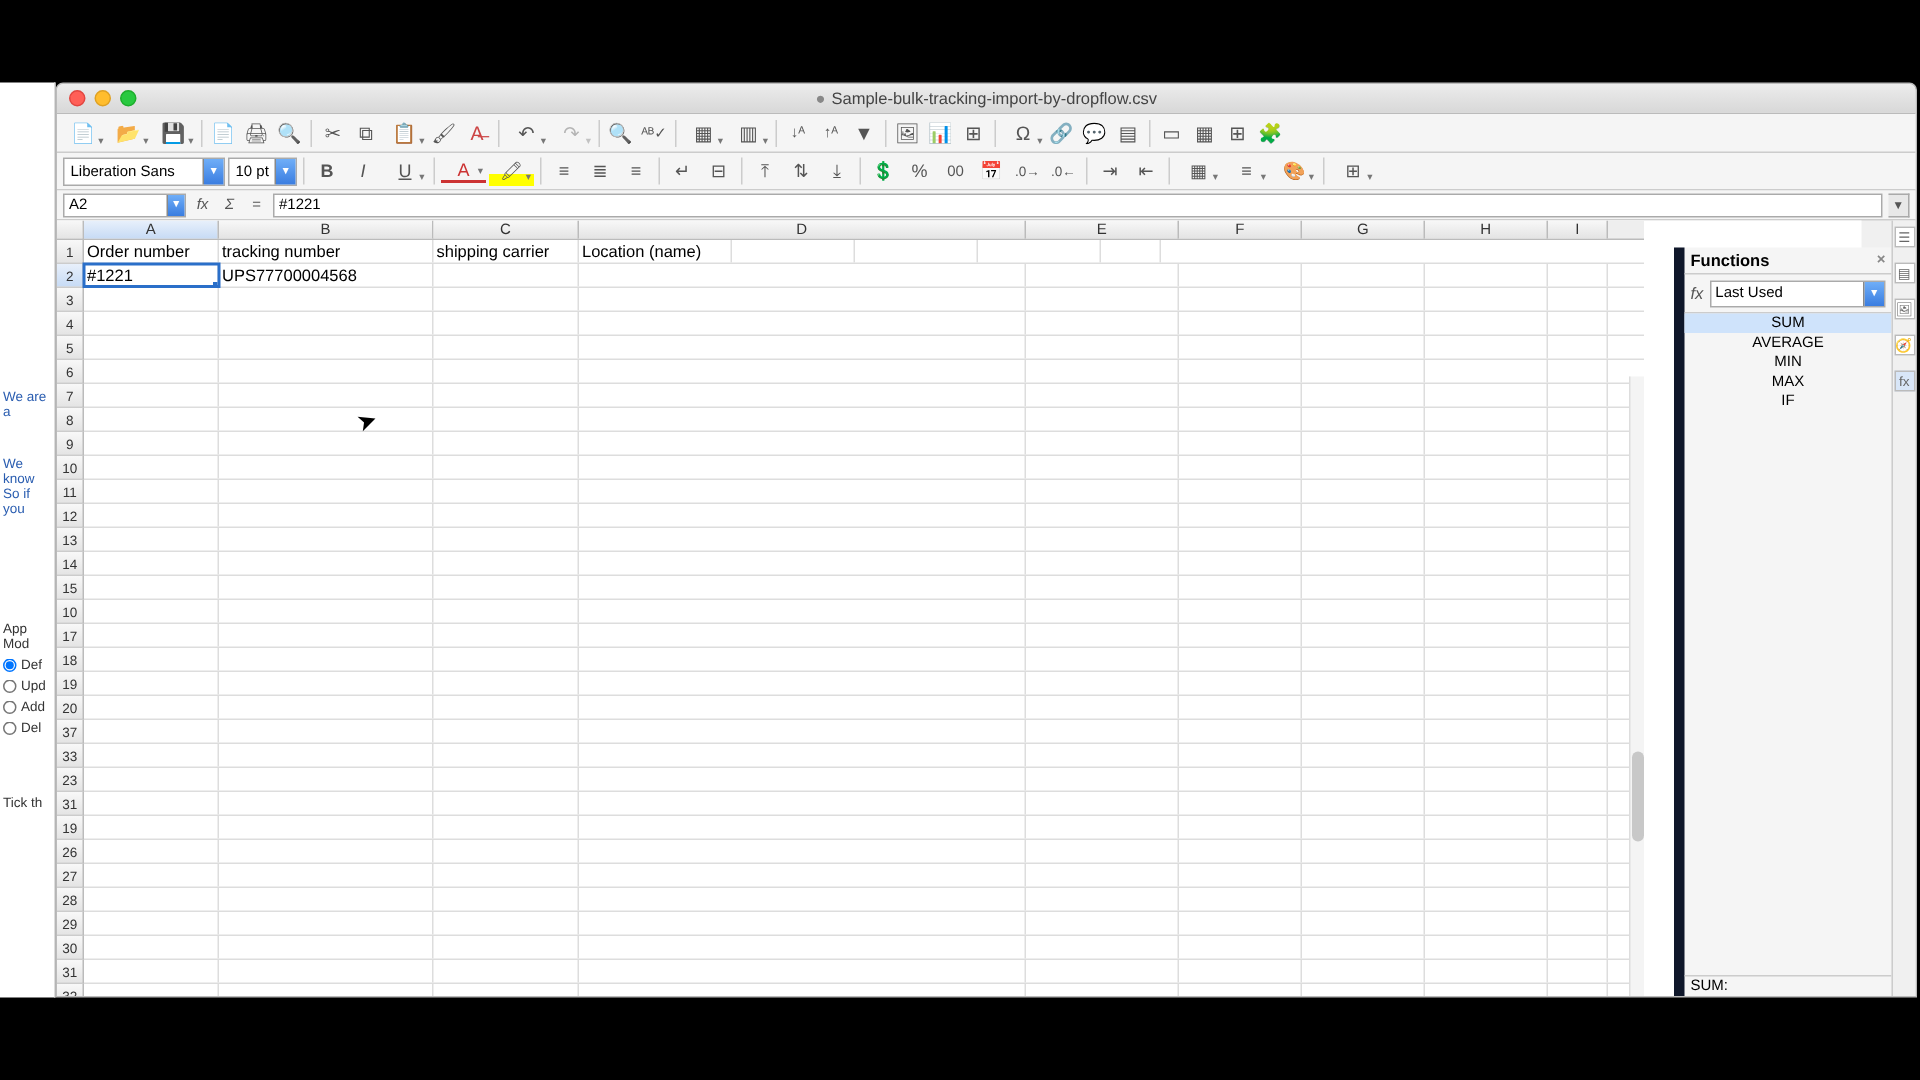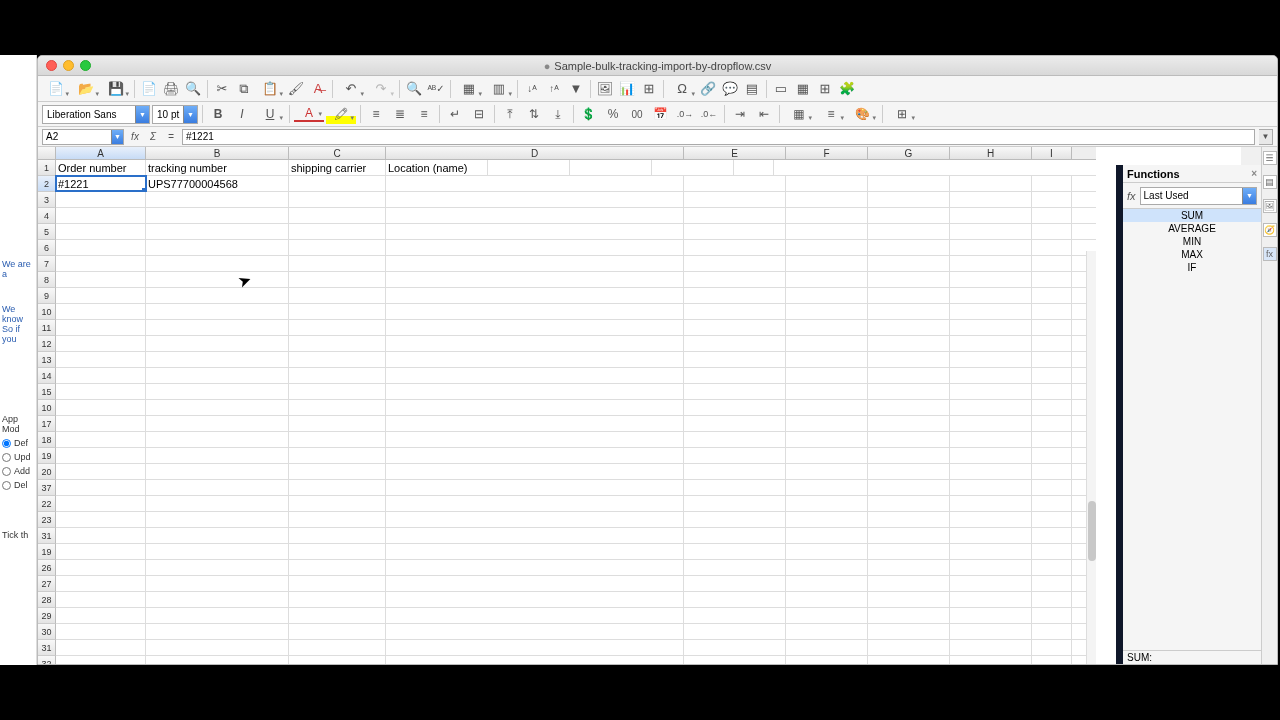--- a/index.html
+++ b/index.html
@@ -243,21 +243,21 @@
           <div>12</div>
           <div>13</div>
           <div>14</div>
           <div>15</div>
           <div>10</div>
           <div>17</div>
           <div>18</div>
           <div>19</div>
           <div>20</div>
           <div>37</div>
-          <div>22</div>
+          <div>33</div>
           <div>23</div>
           <div>31</div>
           <div>19</div>
           <div>26</div>
           <div>27</div>
           <div>28</div>
           <div>29</div>
           <div>30</div>
           <div>31</div>
           <div>32</div>

